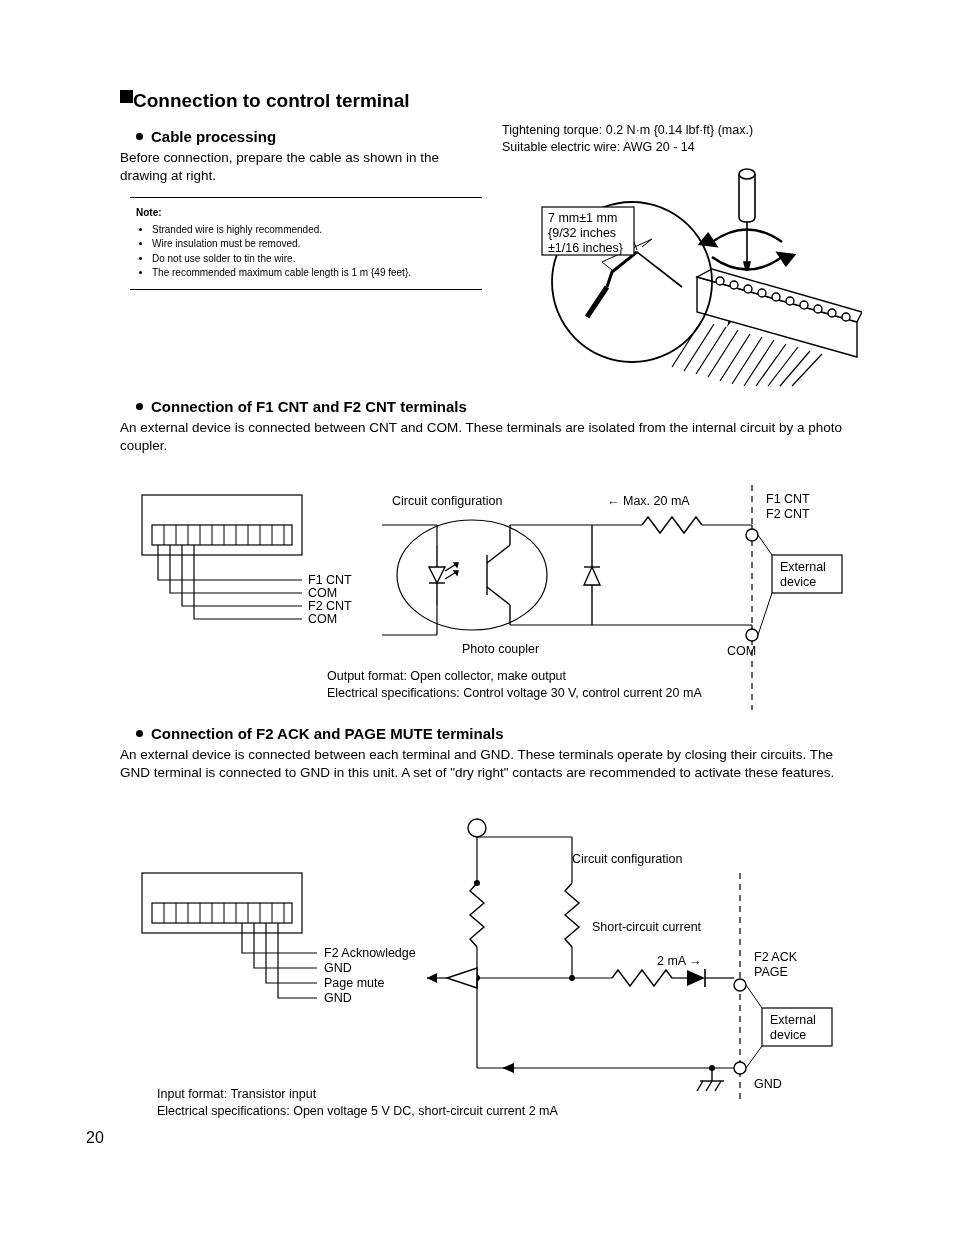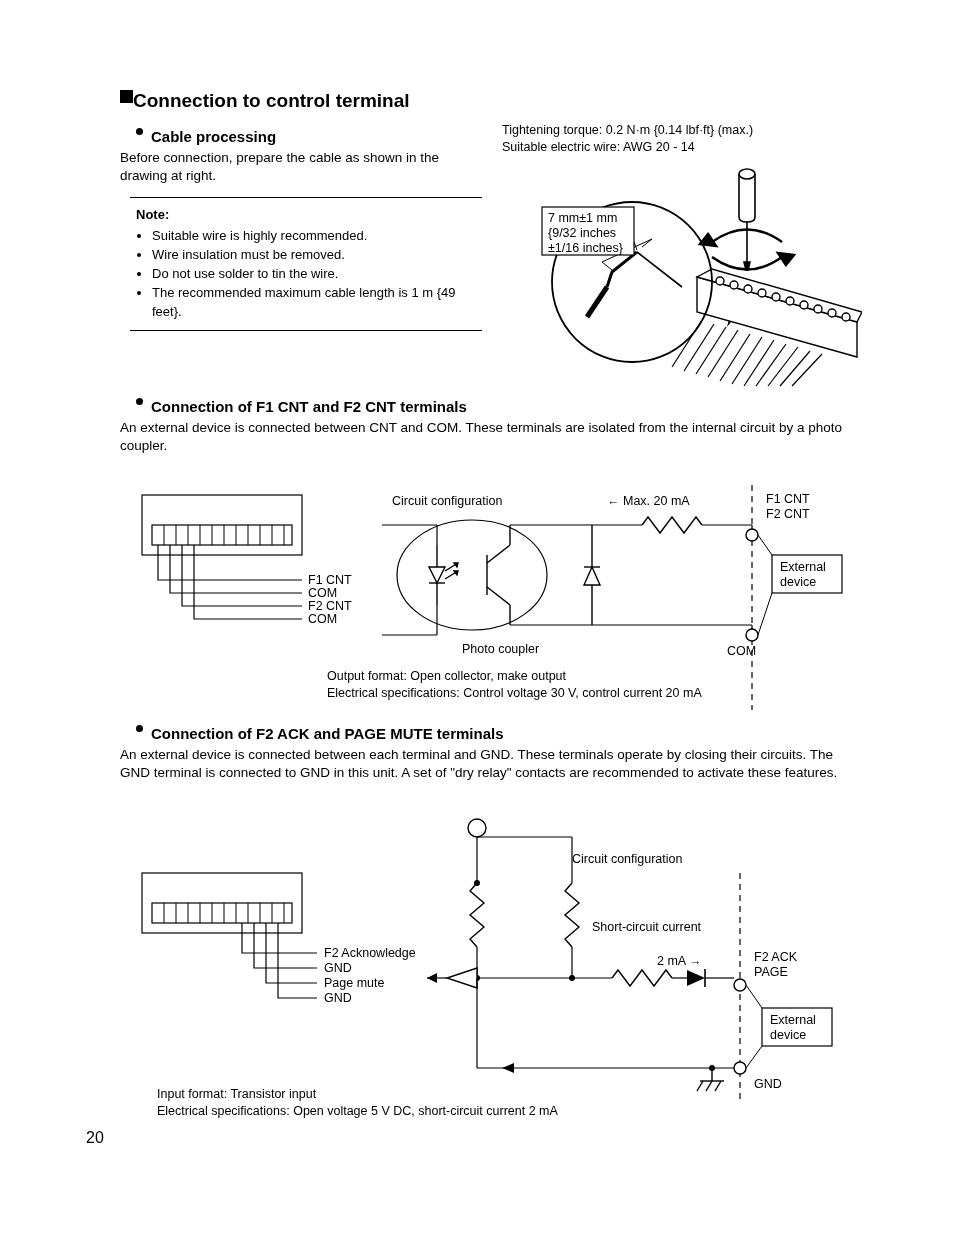--- a/index.html
+++ b/index.html
@@ -25,20 +25,21 @@
     width: 13px; height: 13px;
     background: #000;
     flex: 0 0 auto;
   }
   .h1 {
     font-size: 19px;
     font-weight: 700;
   }
   .h2-row {
     display: flex;
+    align-items: center;
     gap: 8px;
     margin: 6px 0 4px 16px;
   }
   .dot {
     width: 7px; height: 7px;
     border-radius: 50%;
     background: #000;
     flex: 0 0 auto;
   }
   .h2 {
@@ -55,21 +56,21 @@
     gap: 20px;
     align-items: flex-start;
   }
   .col-left { flex: 1 1 50%; }
   .col-right { flex: 1 1 50%; font-size: 12.5px; line-height: 1.35; }
   .note-box {
     border-top: 1px solid #000;
     border-bottom: 1px solid #000;
     padding: 8px 6px 8px 6px;
     margin: 8px 0 0 10px;
-    font-size: 13px;
+    font-size: 10px;
     line-height: 1.45;
   }
   .note-title { font-weight: 700; margin-bottom: 2px; }
   .note-list { margin: 0; padding-left: 16px; }
   .note-list li { margin: 0; }
   .section { }
   .diagram-area {
     width: 100%;
     margin-top: 18px;
   }
@@ -97,21 +98,21 @@
   <div class="two-col">
     <div class="col-left">
       <div class="h2-row">
         <span class="dot"></span>
         <span class="h2">Cable processing</span>
       </div>
       <p class="body-text">Before connection, prepare the cable as shown in the drawing at right.</p>
       <div class="note-box">
         <div class="note-title">Note:</div>
         <ul class="note-list">
-          <li>Suitable wire is highly recommended.</li>
+          <li>Stranded wire is highly recommended.</li>
           <li>Wire insulation must be removed.</li>
           <li>Do not use solder to tin the wire.</li>
           <li>The recommended maximum cable length is 1 m {49 feet}.</li>
         </ul>
       </div>
     </div>
 
     <div class="col-right">
       <div>Tightening torque: 0.2 N·m {0.14 lbf·ft} (max.)</div>
       <div>Suitable electric wire: AWG 20 - 14</div>
@@ -286,21 +287,21 @@
       <text x="195" y="195">Output format: Open collector, make output</text>
       <text x="195" y="212">Electrical specifications: Control voltage 30 V, control current 20 mA</text>
     </svg>
   </div>
 
   <div class="section">
     <div class="h2-row">
       <span class="dot"></span>
       <span class="h2">Connection of F2 ACK and PAGE MUTE terminals</span>
     </div>
-    <p class="body-text">An external device is connected between each terminal and GND. These terminals operate by closing their circuits. The GND terminal is connected to GND in this unit. A set of "dry relay" contacts are recommended to activate these features.</p>
+    <p class="body-text">An external device is connected between each terminal and GND. These terminals operate by closing their circuits. The GND terminal is connected to GND in this unit. A set of "dry right" contacts are recommended to activate these features.</p>
 
     <svg class="diagram-area" viewBox="0 0 720 310" width="720" height="310">
 
       <rect x="10" y="60" width="160" height="60" stroke="#000" fill="none" stroke-width="1.2"></rect>
       <rect x="20" y="90" width="140" height="20" stroke="#000" fill="#fff" stroke-width="1.2"></rect>
       <g stroke="#000" stroke-width="1">
         <line x1="32" y1="90" x2="32" y2="110"></line>
           <line x1="44" y1="90" x2="44" y2="110"></line>
         <line x1="56" y1="90" x2="56" y2="110"></line>
           <line x1="68" y1="90" x2="68" y2="110"></line>

